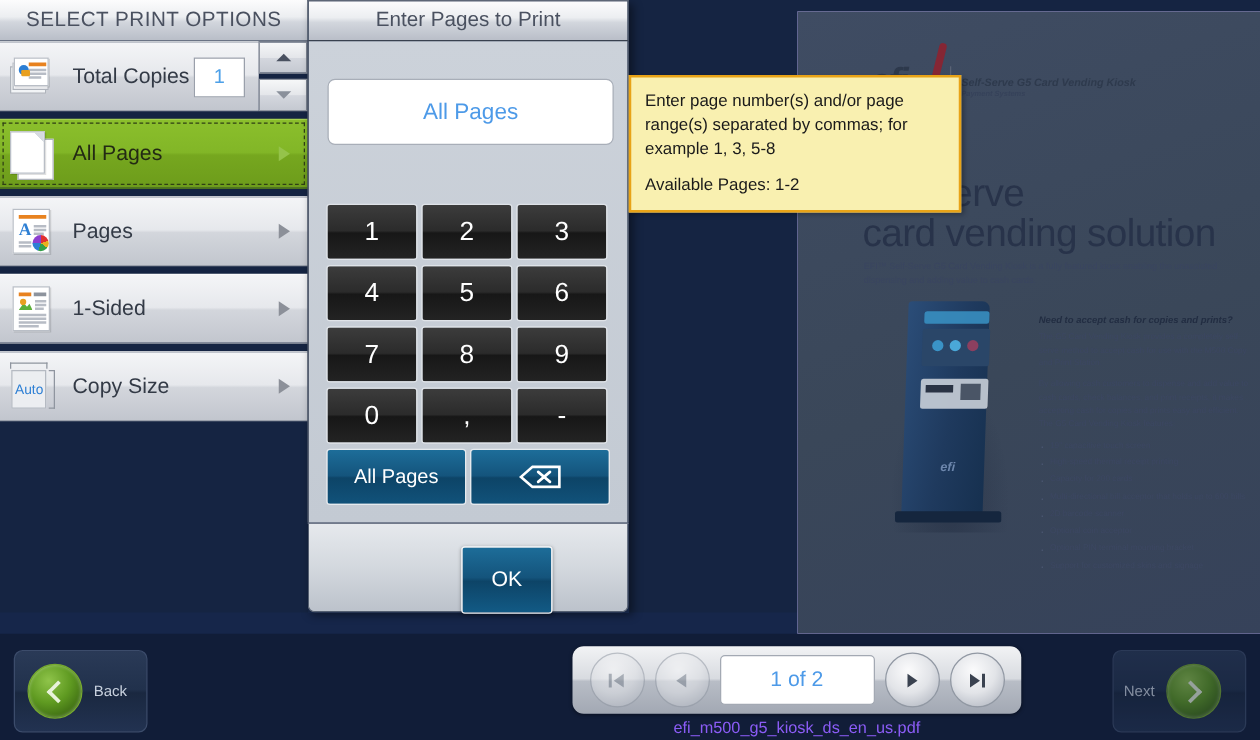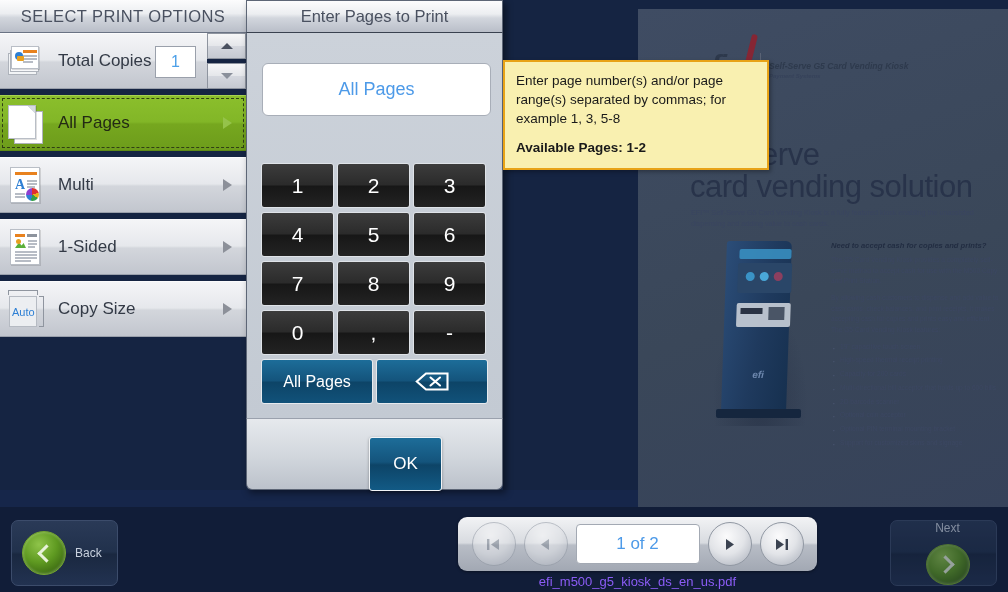--- a/index.html
+++ b/index.html
@@ -53,21 +53,21 @@
     background:#c9cfd8; border-radius:2px; opacity:.9; }
   .pv-k-slot { position:absolute; left:16px; top:67px; width:22px; height:6px; background:#2a3344; }
   .pv-k-slot2 { position:absolute; left:44px; top:66px; width:16px; height:13px; background:#4a5566; }
   .pv-k-logo { position:absolute; left:30px; top:128px; font-size:10px; font-style:italic;
     color:#6d87ad; font-weight:bold; }
   .pv-k-base { position:absolute; left:0; top:168px; width:85px; height:9px;
     background:#15263e; border-radius:2px; }
   .pv-k-shadow { position:absolute; left:-4px; top:60px; width:96px; height:125px;
     background:radial-gradient(ellipse at 50% 80%, rgba(20,30,50,.35), transparent 70%); }
   .pv-rt { position:absolute; left:193px; top:232px; width:170px; }
-  .pv-rt h4 { font-size:7.6px; font-style:italic; color:#222d42; margin-bottom:5px; }
+  .pv-rt h4 { font-size:7.6px; font-style:italic; color:#222d42; margin-bottom:5px;margin-top:10px; }
   .pv-rt p { font-size:6.6px; line-height:1.62; color:#3c4762; margin-bottom:6px; }
   .pv-rt ul { list-style:none; }
   .pv-rt li { font-size:6.6px; line-height:1.55; color:#3c4762; padding-left:9px;
     position:relative; margin-bottom:3.5px; }
   .pv-rt li:before { content:"·"; position:absolute; left:1px; top:-2px; font-size:11px; color:#4a5570; }
 
   
   .left-panel { position:absolute; left:0; top:0; width:246px; height:507px; }
   .panel-title {
     position:absolute; left:0; top:0; width:246px; height:33px;
@@ -177,21 +177,21 @@
     display:flex; align-items:center; justify-content:center; color:#fff; font-size:17px;margin-left:28px;
   }
 
   
   .tooltip {
     position:absolute; left:503px; top:60px; width:266px; height:110px;
     background:#f9f0b0; border:2px solid #e8a317;
     padding:9px 11px; font-size:13.5px; color:#1a1a1a; line-height:1.42;
     box-shadow:2px 2px 4px rgba(0,0,0,.3);
   }
-  .tt-avail { position:absolute; left:11px; bottom:11px; font-size:13.5px;font-weight:bold; }
+  .tt-avail { position:absolute; left:11px; bottom:11px; font-size:13.5px; }
 
   
   .pagenav {
     position:absolute; left:458px; top:517px; width:359px; height:54px;
     background: linear-gradient(180deg,#f2f3f5 0%, #d8dbe0 48%, #b8bdc6 52%, #a2a8b3 100%);
     border-radius:9px; box-shadow:0 1px 3px rgba(0,0,0,.4);
     display:flex; align-items:center; justify-content:center; gap:8px;
   }
   .nav-circ { width:44px; height:44px; border-radius:50%;
     background: radial-gradient(circle at 42% 32%, #fbfbfc 0%, #e2e4e8 48%, #c3c7cf 75%, #aeb3bc 100%);
@@ -203,21 +203,21 @@
   .fname { position:absolute; left:458px; top:574px; width:359px; text-align:center;
     font-size:13px; color:#8b5cf6; }
 
   .navbtn {
     position:absolute; top:520px; width:107px; height:66px;
     background: linear-gradient(180deg,#2a3a57 0%, #21314c 48%, #1a2840 52%, #223251 100%);
     border:1px solid #3c4c6b; border-radius:7px;
     display:flex; align-items:center; gap:9px;
   }
   .navbtn.back { left:11px; padding-left:10px; }
-  .navbtn.next { left:890px; padding-left:8px; opacity:.62;flex-direction:column; }
+  .navbtn.next { left:890px; padding-left:8px; opacity:.62; }
   .navbtn .lbl { font-size:12px; color:#c8d1de; }
   .gcirc { width:44px; height:44px; border-radius:50%;
     background: radial-gradient(circle at 38% 30%, #8fc44a 0%, #5f9a21 45%, #3c6a12 80%, #2c5210 100%);
     border:1px solid #76a92f; display:flex; align-items:center; justify-content:center;
     box-shadow:inset 0 0 3px rgba(255,255,255,.4);
   }
   .chev { width:13px; height:13px; border-top:3.5px solid #e8f2da; border-right:3.5px solid #e8f2da; }
   .chev.left { transform: rotate(-135deg); margin-left:4px; }
   .chev.right { transform: rotate(45deg); margin-right:4px; }
 </style>
@@ -324,21 +324,21 @@
             <div class="ic-bar-orange" style="left:4px;top:4px;width:22px;"></div>
             <div class="ic-a" style="left:4px;top:9px;">A</div>
             <div class="ic-line" style="left:16px;top:12px;width:10px;"></div>
             <div class="ic-line" style="left:16px;top:15px;width:10px;"></div>
             <div class="ic-line" style="left:16px;top:18px;width:8px;"></div>
             <div class="ic-line" style="left:4px;top:25px;width:10px;"></div>
             <div class="ic-line" style="left:4px;top:28px;width:10px;"></div>
             <div class="ic-wheel" style="left:15px;top:20px;"></div>
           </div>
         </div>
-        <div class="opt-label">Multi</div>
+        <div class="opt-label">Pages</div>
         <div class="opt-arrow"></div>
       </div>
 
       <div class="opt-row">
         <div class="opt-icon">
           <div class="ic-doc" style="left:4px;top:2px;width:30px;height:36px;">
             <div class="ic-bar-orange" style="left:4px;top:4px;width:10px;"></div>
             <div class="ic-bar-gray" style="left:16px;top:4px;width:10px;"></div>
             <div class="ic-img" style="left:4px;top:9px;width:11px;height:9px;
               clip-path:polygon(0 100%,36% 38%,60% 72%,78% 44%,100% 100%);"></div>

